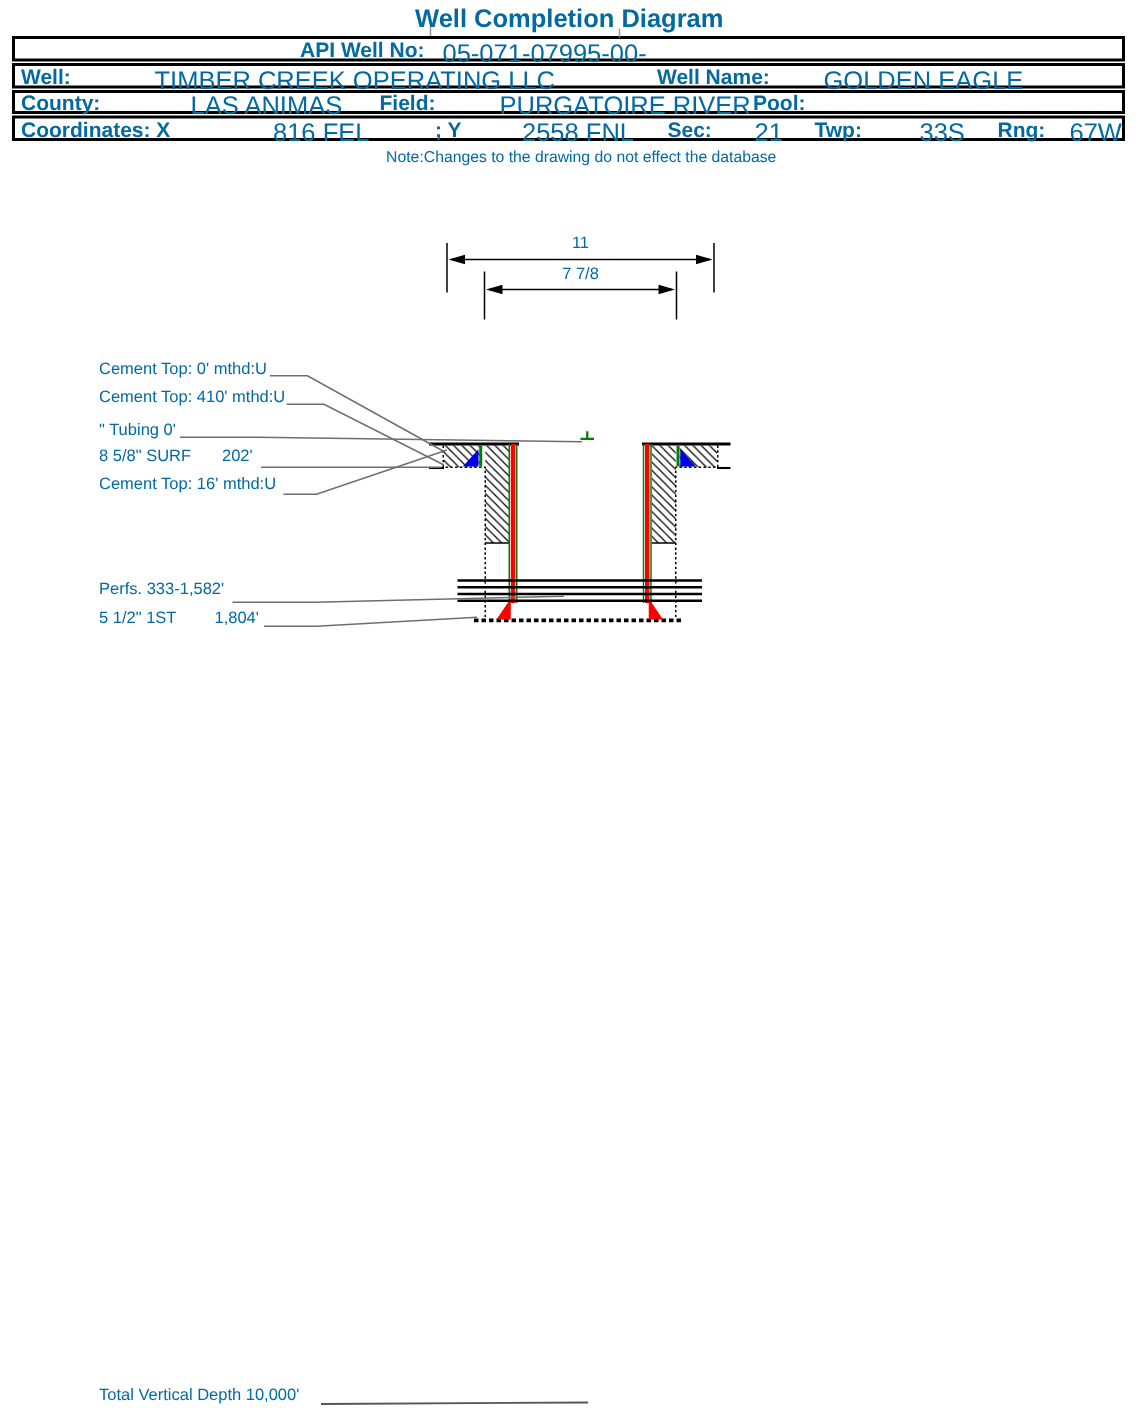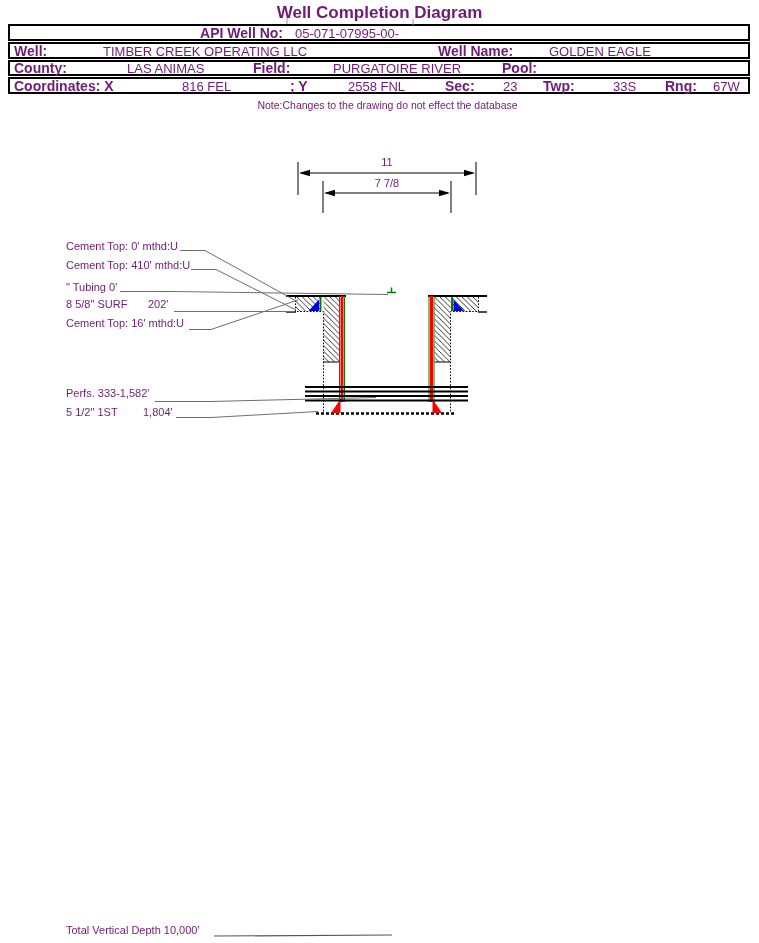--- a/index.html
+++ b/index.html
@@ -1,22 +1,22 @@
 <!DOCTYPE html>
 <html><head>
 <meta charset="utf-8">
 <style>
   html,body{margin:0;padding:0;background:#fff;}
   .page{position:relative;width:759px;height:943px;background:#fff;
-        font-family:"Liberation Sans",sans-serif;color:#701a75;overflow:hidden;}
+        font-family:"Liberation Sans",sans-serif;color:#0369a1;overflow:hidden;}
   .abs{position:absolute;white-space:nowrap;}
   .title{top:3px;left:0;width:759px;text-align:center;font-size:17px;font-weight:bold;}
   .rowbox{position:absolute;left:8px;width:738px;border:2px solid #000;background:#fff;}
   .b{font-weight:bold;font-size:14px;}
-  .v{font-size:13px;}
+  .v{font-size:17px;}
   .note{top:99px;left:0;width:775px;text-align:center;font-size:10.5px;}
   .boretitle{top:136px;left:288px;width:200px;text-align:center;font-size:15px;}
   .dimtxt{font-size:11px;text-align:center;width:60px;}
   .lbl{font-size:11px;}
   svg{position:absolute;top:0;left:0;}
   .blk{stroke:#000;}
   .gray{stroke:#6e6e6e;}
   .grn{stroke:#008000;}
   .red{stroke:#ff0000;}
 </style>
@@ -45,21 +45,21 @@
   <div class="abs b" style="top:60px;left:253px;">Field:</div>
   <div class="abs v" style="top:61px;left:333px;">PURGATOIRE RIVER</div>
   <div class="abs b" style="top:60px;left:502px;">Pool:</div>
   <div class="abs v" style="top:61px;left:560px;"></div>
 
   <div class="abs b" style="top:78px;left:14px;">Coordinates: X</div>
   <div class="abs v" style="top:79px;left:182px;">816 FEL</div>
   <div class="abs b" style="top:78px;left:290px;">; Y</div>
   <div class="abs v" style="top:79px;left:348px;">2558 FNL</div>
   <div class="abs b" style="top:78px;left:445px;">Sec:</div>
-  <div class="abs v" style="top:79px;left:503px;">23</div>
+  <div class="abs v" style="top:79px;left:503px;">21</div>
   <div class="abs b" style="top:78px;left:543px;">Twp:</div>
   <div class="abs v" style="top:79px;left:613px;">33S</div>
   <div class="abs b" style="top:78px;left:665px;">Rng:</div>
   <div class="abs v" style="top:79px;left:713px;">67W</div>
 
   <div class="abs note">Note:Changes to the drawing do not effect the database</div>
 
   <div class="abs dimtxt" style="top:156px;left:357px;">11</div>
   <div class="abs dimtxt" style="top:177px;left:357px;">7 7/8</div>
 

